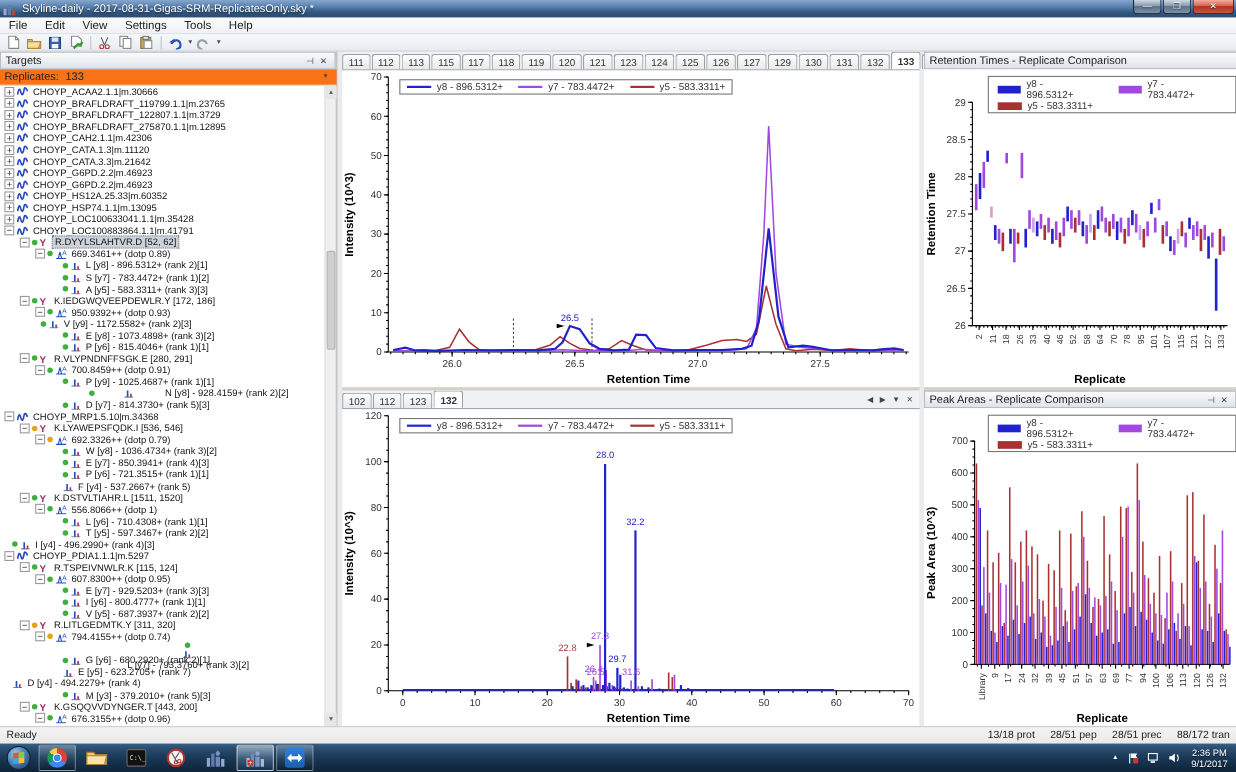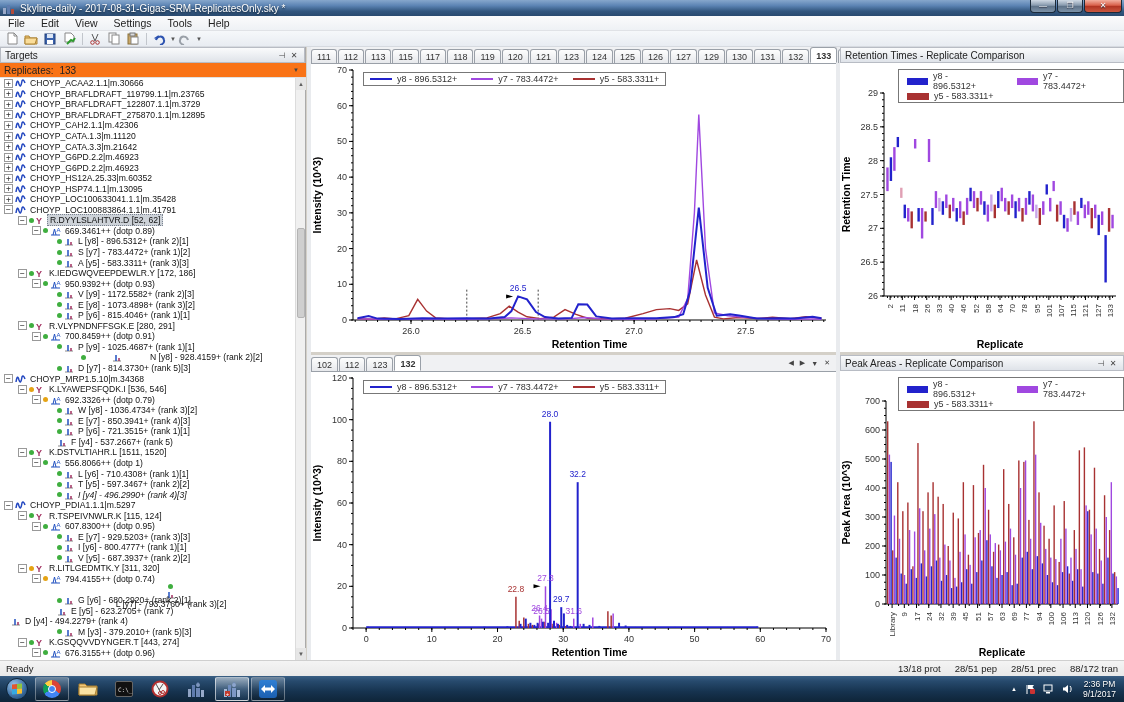--- a/index.html
+++ b/index.html
@@ -381,21 +381,21 @@
         <span class="ebox">−</span>
         <span class="dot g"></span>
         <span class="ticon">
           <svg width="11" height="10">
             <path d="M1 9h9M3 9L4.5 3 6 9" fill="none" stroke="#2050c0"></path>
             <text x="6.5" y="6" font-size="6" fill="#2050c0">A</text>
           </svg>
         </span>
         <span class="tlabel">950.9392++ (dotp 0.93)</span>
       </div>
-      <div class="trow" style="padding-left: 46px; align-items: center;">
+      <div class="trow" style="padding-left: 26px; align-items: center;">
         <span style="width: 11px; flex: 0 0 auto;"></span>
         <span class="dot g"></span>
         <span class="ticon">
           <svg width="10" height="10">
             <path d="M1 9h8" stroke="#888"></path>
             <path d="M4 9V3" stroke="#2050c0" stroke-width="1.5"></path>
             <path d="M7 9V6" stroke="#a23060" stroke-width="1.5"></path>
           </svg>
         </span>
         <span class="tlabel">V [y9] - 1172.5582+ (rank 2)[3]</span>
@@ -596,21 +596,21 @@
         <span class="dot g"></span>
         <span class="ticon">
           <svg width="10" height="10">
             <path d="M1 9h8" stroke="#888"></path>
             <path d="M4 9V3" stroke="#2050c0" stroke-width="1.5"></path>
             <path d="M7 9V6" stroke="#a23060" stroke-width="1.5"></path>
           </svg>
         </span>
         <span class="tlabel">T [y5] - 597.3467+ (rank 2)[2]</span>
       </div>
-      <div class="trow" style="padding-left: 46px; font-style: italic;">
+      <div class="trow" style="">
         <span style="width: 11px; flex: 0 0 auto;"></span>
         <span class="dot g"></span>
         <span class="ticon">
           <svg width="10" height="10">
             <path d="M1 9h8" stroke="#888"></path>
             <path d="M4 9V3" stroke="#2050c0" stroke-width="1.5"></path>
             <path d="M7 9V6" stroke="#a23060" stroke-width="1.5"></path>
           </svg>
         </span>
         <span class="tlabel">I [y4] - 496.2990+ (rank 4)[3]</span>
@@ -761,21 +761,21 @@
         <span class="tlabel">M [y3] - 379.2010+ (rank 5)[3]</span>
       </div>
       <div class="trow" style="padding-left: 18px;">
         <span class="ebox">−</span>
         <span class="dot g"></span>
         <span class="ticon">
           <svg width="9" height="10">
             <text x="0" y="9" font-size="9" font-weight="bold" fill="#a23060">Y</text>
           </svg>
         </span>
-        <span class="tlabel">K.GSQQVVDYNGER.T [443, 274]</span>
+        <span class="tlabel">K.GSQQVVDYNGER.T [443, 200]</span>
       </div>
       <div class="trow" style="padding-left: 32px;">
         <span class="ebox">−</span>
         <span class="dot g"></span>
         <span class="ticon">
           <svg width="11" height="10">
             <path d="M1 9h9M3 9L4.5 3 6 9" fill="none" stroke="#2050c0"></path>
             <text x="6.5" y="6" font-size="6" fill="#2050c0">A</text>
           </svg>
         </span>

